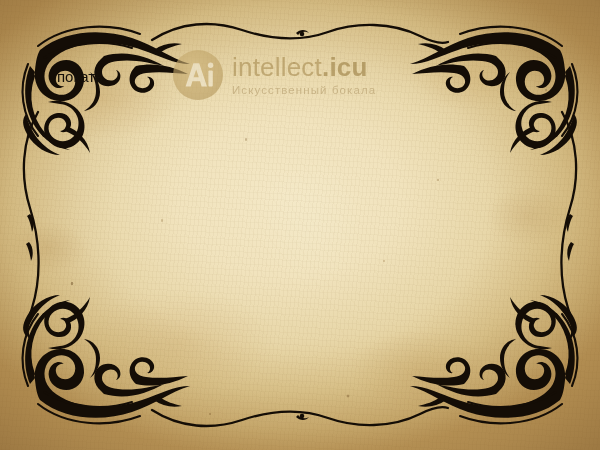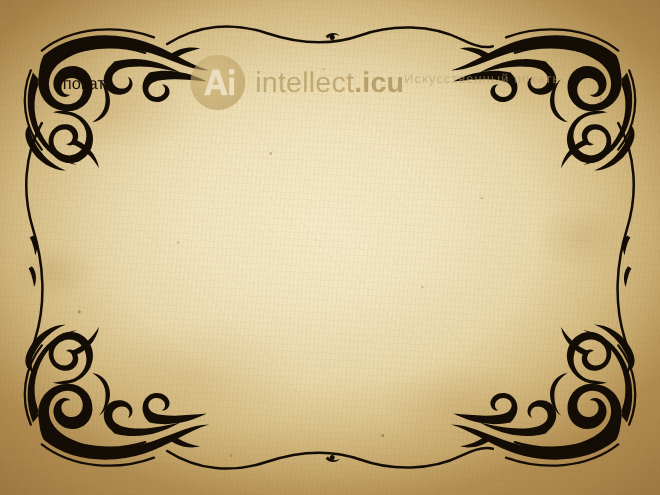--- a/index.html
+++ b/index.html
@@ -88,21 +88,21 @@
     display:flex;align-items:center;gap:9px;
     opacity:.62;pointer-events:none;
   }
   .wm-badge{
     width:50px;height:50px;border-radius:50%;
     background:radial-gradient(circle at 38% 32%, #cdb276 0%, #bda063 58%, #ab8e53 100%);
     display:flex;align-items:center;justify-content:center;
     flex:0 0 auto;
   }
   .wm-badge svg{display:block;}
-  .wm-text{display:flex;flex-direction:row;line-height:1;}
+  .wm-text{display:flex;flex-direction:column;line-height:1;}
   .wm-title{
     font-size:26px;letter-spacing:.2px;color:#a98d52;
     font-weight:300;white-space:nowrap;
   }
   .wm-title .tld{font-weight:700;color:#9c8044;}
   .wm-sub{
     margin-top:5px;font-size:11.5px;letter-spacing:1.1px;
     color:#b49c6c;white-space:nowrap;
   }
 
@@ -311,21 +311,21 @@
         <g fill="#efe6cf">
           <path d="M12.4,3.2 L18.2,3.2 L26.0,26.6 L20.6,26.6 L19.0,21.2 L11.4,21.2
                    L9.8,26.6 L4.6,26.6 Z M15.2,9.4 L12.6,17.2 L17.8,17.2 Z"></path>
           <rect x="27.4" y="10.4" width="4.4" height="16.2" rx="1"></rect>
           <circle cx="29.6" cy="5.2" r="2.7"></circle>
         </g>
       </svg>
     </div>
     <div class="wm-text">
       <div class="wm-title"><span>intellect</span><span class="tld">.icu</span></div>
-      <div class="wm-sub">Искусственный  покать</div>
+      <div class="wm-sub">Искусственный  бокала</div>
     </div>
   </div>
 
   <div class="content">
     <div class="lemma">покать</div>
   </div>
 
 </div>
 
 </body></html>

